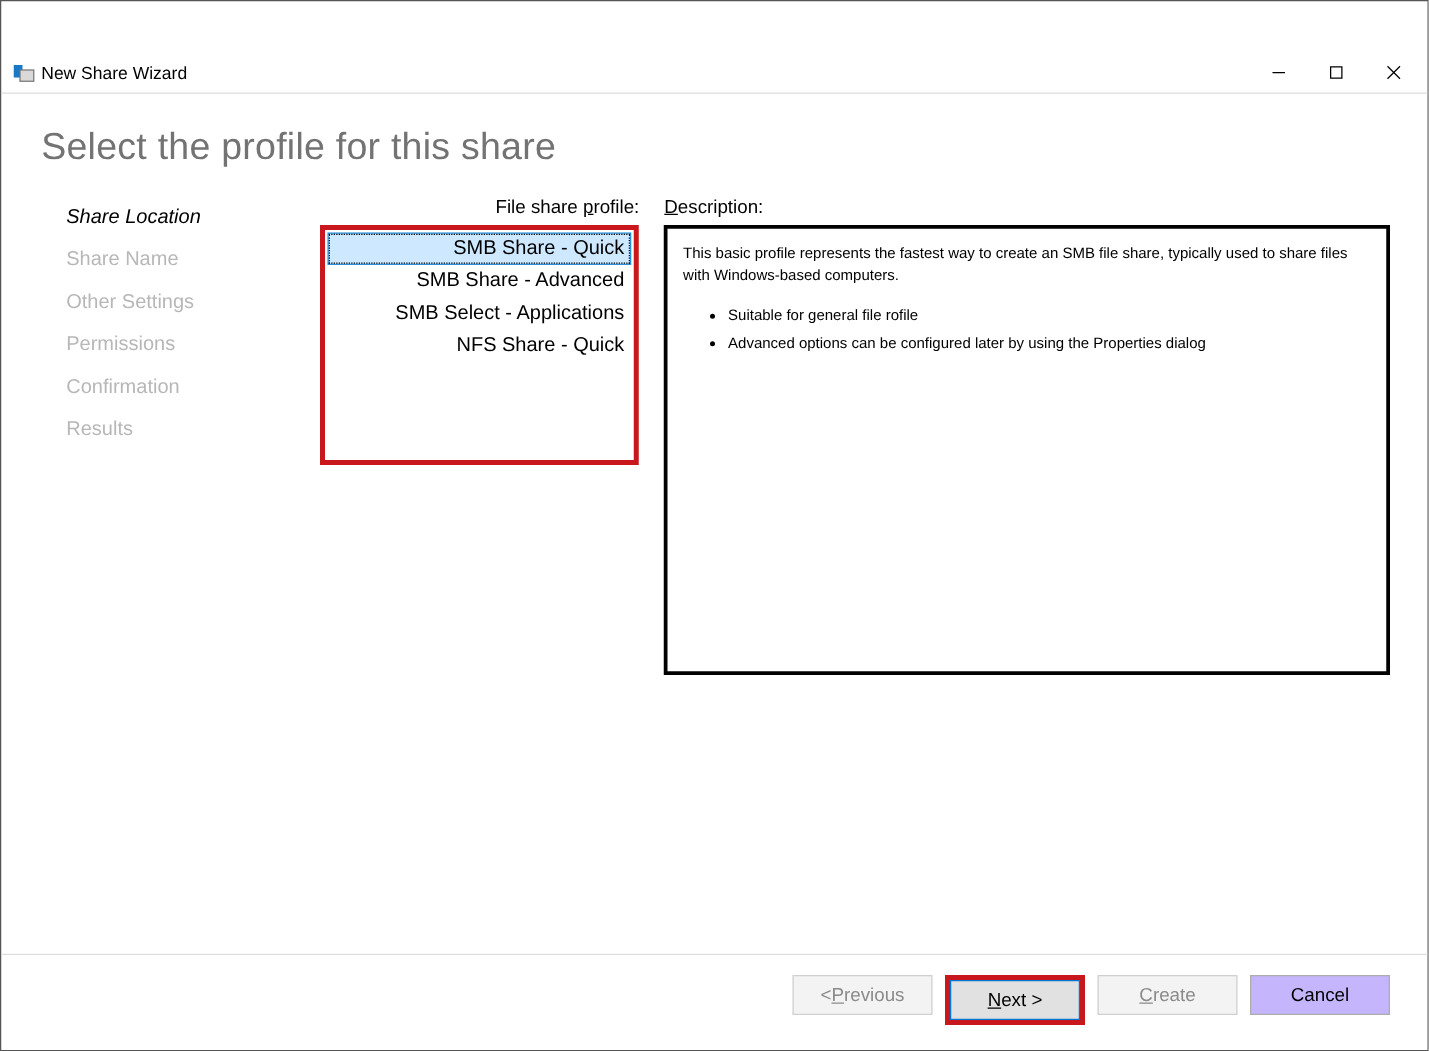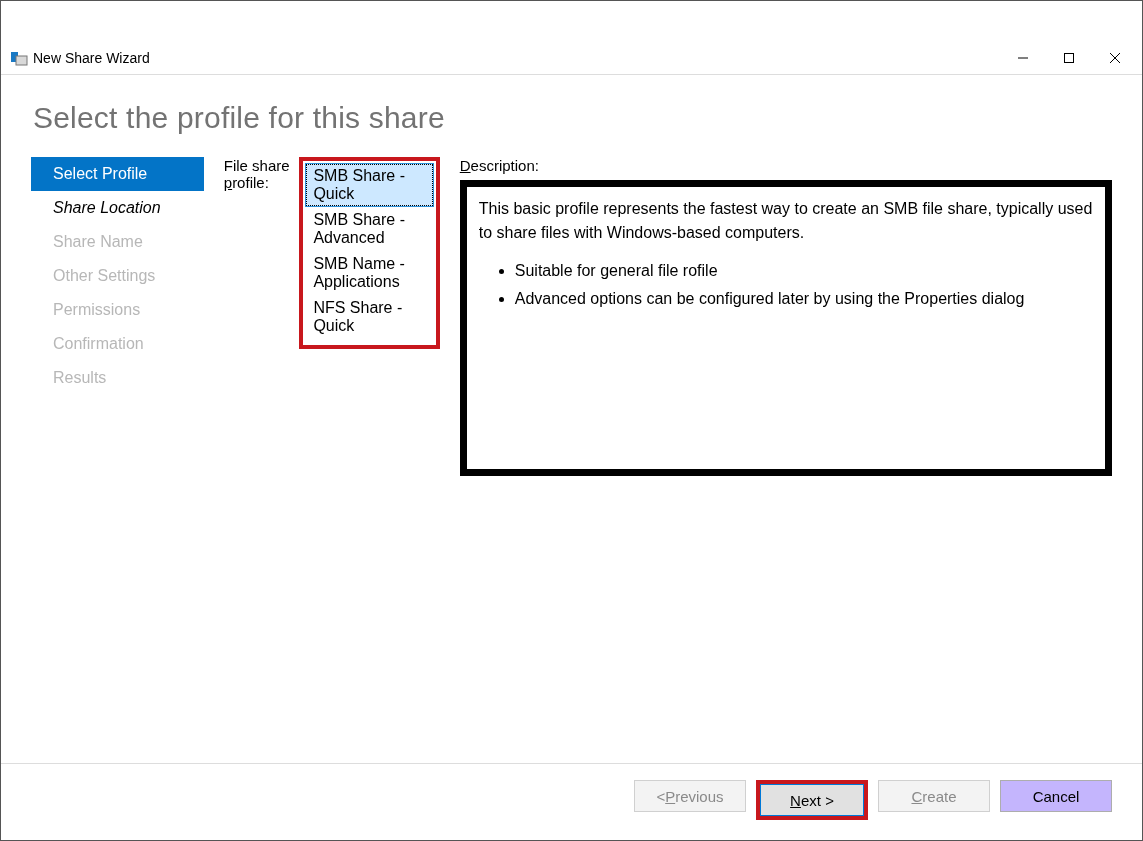--- a/index.html
+++ b/index.html
@@ -20,35 +20,35 @@
     .titlebar .winbtn { width: 46px; height: 32px; display:flex; align-items:center; justify-content:center; font-family: inherit;}
     .titlebar .winbtn svg { display:block; }
     .content { flex: 1 1 auto; padding: 0; display:flex; flex-direction: column;}
     .pageheader { padding: 26px 32px 6px 32px; }
     .pageheader h1 { font-size: 30px; font-weight: 300; color: #737373; letter-spacing: 0.2px;}
     .body { flex: 1 1 auto; display:flex; padding: 16px 30px 0 30px; gap: 20px;}
     .steps { width: 260px; padding-top: 0;}
     .steps .step { padding: 8px 22px; font-size: 16px; color: #b7b7b7; }
     .steps .step.available { color: #000; font-style: italic; }
     .steps .step.active { background: #0374c7; color: #fff; }
-    .middle { width: 325px; display:flex; flex-direction: row;}
+    .middle { width: 325px; display:flex; flex-direction: column; text-align: right;}
     .label { font-size: 15px; margin-bottom: 6px;}
     .label .ul { text-decoration: underline;}
     .listbox-wrap { border: 4px solid #c8171d; padding: 2px; height: 192px; }
     .listbox { border: 0; height: 100%; }
     .listbox .item { padding: 4px 6px 4px 8px; font-size: 16px;}
     .listbox .item.selected {
       background: #cde8ff;
       outline: 1px dotted #000;
       outline-offset: -2px;
       border: 1px solid #2b90d9;
       padding: 3px 5px 3px 7px;
     }
     .right { flex: 1 1 auto; display:flex; flex-direction: column;}
-    .descbox { border: 7px solid #000000; padding: 10px 12px; height: 296px; font-size: 16px; line-height: 1.5;}
+    .descbox { border: 3px solid #000000; padding: 10px 12px; height: 360px; font-size: 12px; line-height: 1.5;}
     .descbox p { margin-bottom: 14px;}
     .descbox ul { padding-left: 36px; }
     .descbox ul li { margin-bottom: 4px;}
     .footer { border-top: 1px solid #ddd; padding: 16px 30px 20px 0; display:flex; justify-content:flex-end; gap: 10px;}
     .btn { width: 112px; height: 32px; background: #c4b5fd; border: 1px solid #adadad; display:flex; align-items:center; justify-content:center; font-size:15px;}
     .btn.disabled { color:#8a8a8a; background:#f3f3f3; border-color:#d0d0d0;}
     .btn .ul { text-decoration: underline; }
     .btn-wrap-highlight { border: 4px solid #c8171d; padding: 0; }
     .btn-wrap-highlight .btn { width: 104px; height: 32px; background:#e1e1e1; border:1px solid #0078d7;}
     
@@ -87,38 +87,37 @@
   </div>
 
   <div class="content">
     <div class="pageheader">
       <h1>Select the profile for this share</h1>
     </div>
 
     <div class="body">
 
       <div class="steps">
-        <div class="step active">Select Profile</div>
         <div class="step available">Share Location</div>
         <div class="step">Share Name</div>
         <div class="step">Other Settings</div>
         <div class="step">Permissions</div>
         <div class="step">Confirmation</div>
         <div class="step">Results</div>
       </div>
 
       <div class="middle">
         <div class="label">
           <span>File share </span><span class="ul">p</span><span>rofile:</span>
         </div>
         <div class="listbox-wrap">
           <div class="listbox">
             <div class="item selected">SMB Share - Quick</div>
             <div class="item">SMB Share - Advanced</div>
-            <div class="item">SMB Name - Applications</div>
+            <div class="item">SMB Select - Applications</div>
             <div class="item">NFS Share - Quick</div>
           </div>
         </div>
       </div>
 
       <div class="right">
         <div class="label">
           <span class="ul">D</span><span>escription:</span>
         </div>
         <div class="descbox">

